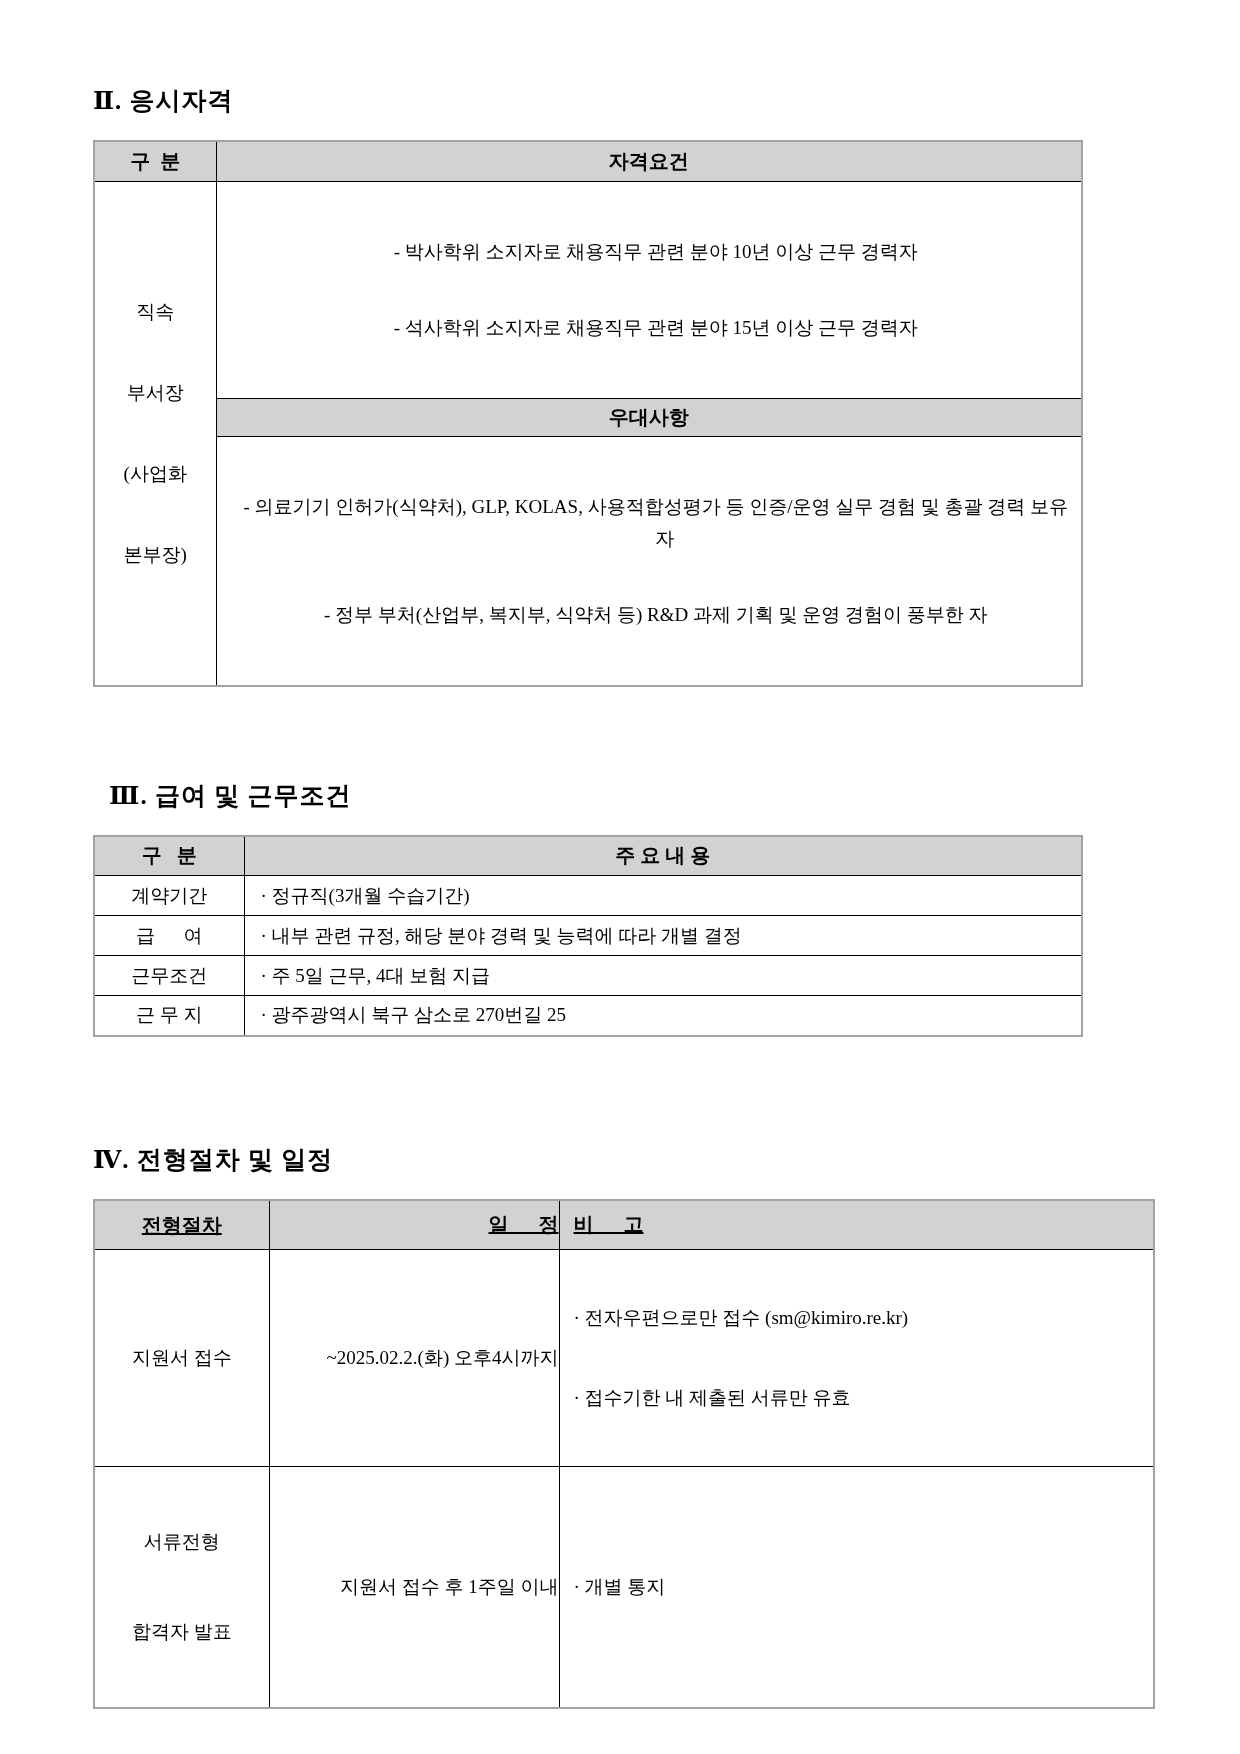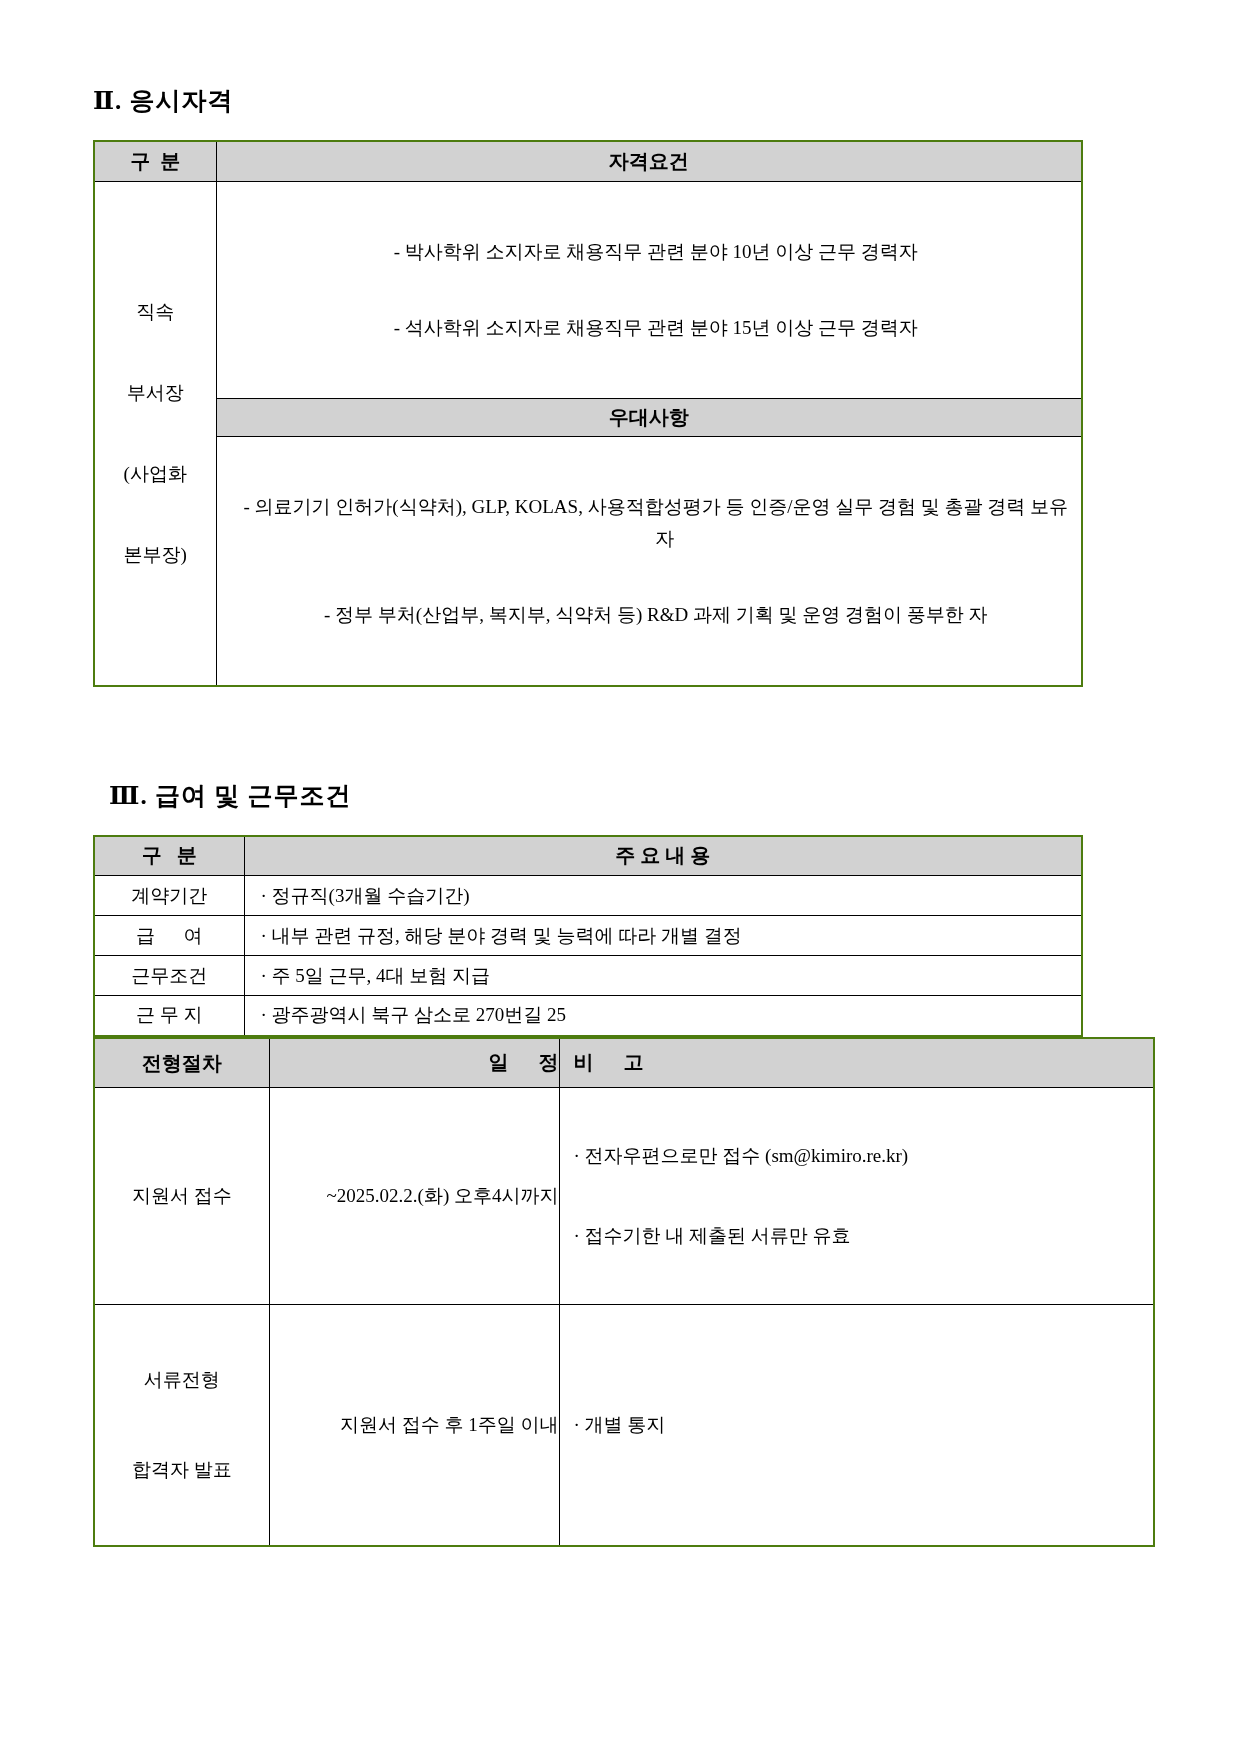--- a/index.html
+++ b/index.html
@@ -22,21 +22,21 @@
     line-height: 1.2;
     margin: 0 0 24px 0;
     letter-spacing: 1px;
     white-space: pre-wrap;
   }
   .gap-a { margin-top: 94px; margin-left: 16px; }
   .gap-b { margin-top: 108px; }
   table {
     border-collapse: collapse;
     table-layout: fixed;
-    border: 2px solid #4d7c0f;
+    border: 2px solid #a3a3a3;
   }
   td, th {
     border: 1px solid #000000;
     font-size: 19px;
     font-weight: normal;
     padding: 0;
     vertical-align: middle;
     white-space: pre-wrap;
     box-sizing: border-box;
     text-align: center;
@@ -62,21 +62,21 @@
     text-indent: -18px;
   }
   
   .t2 .c-label { width: 150px; text-align: center; }
   .t2 tr { height: 40px; }
   .t2 .c-value { text-align: left; padding-left: 16px; }
   
   .t3 .c-step { width: 175px; text-align: center; line-height: 30px; }
   .t3 .c-sched { width: 290px; text-align: right; }
   .t3 .c-note { width: 595px; text-align: left; padding: 6px 8px 6px 14px; }
-  .t3 tr.r-head { height: 50px; }
+  .t3 tr.r-head { height: 50px; text-decoration: underline; }
   .t3 tr.r1 { height: 98px; }
   .t3 tr.r2 { height: 70px; }
   .note-line { line-height: 36px; }
 </style>
 </head>
 <body>
 
 <div class="page">
 
   <h1 class="section-title">Ⅱ. 응시자격</h1>
@@ -131,20 +131,21 @@
       <td class="c-label">근무조건</td>
       <td class="c-value">· 주 5일 근무, 4대 보험 지급</td>
     </tr>
     <tr>
       <td class="c-label">근 무 지</td>
       <td class="c-value">· 광주광역시 북구 삼소로 270번길 25</td>
     </tr>
   </tbody>
     </table>
 
+  <h1 class="section-title gap-b">Ⅳ. 전형절차 및 일정</h1>
 
   <table class="t3 t-wide">
     <tbody>
         <tr class="r-head">
       <td class="hdr c-step">전형절차</td>
       <td class="hdr c-sched">일      정</td>
       <td class="hdr c-note">비      고</td>
     </tr>
     <tr class="r1">
       <td class="c-step">

